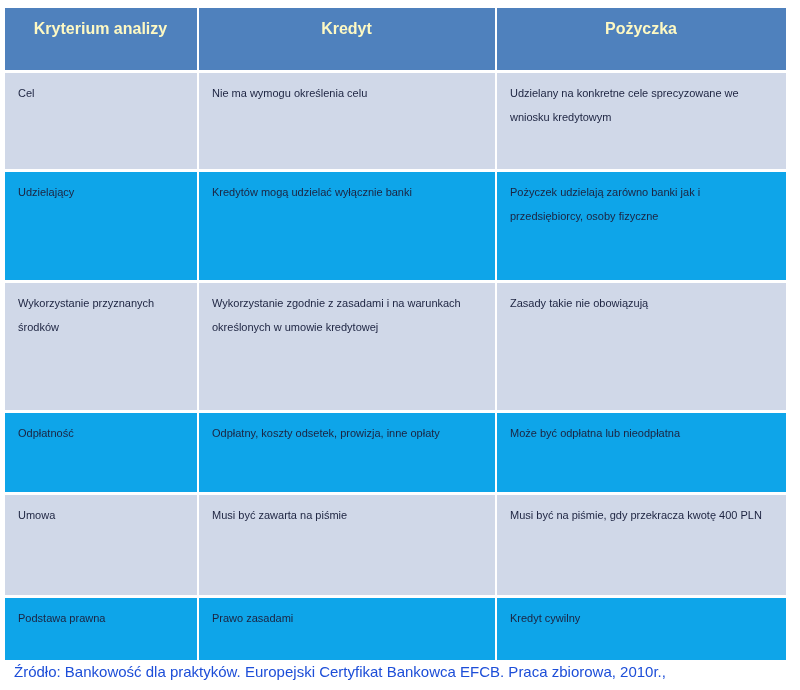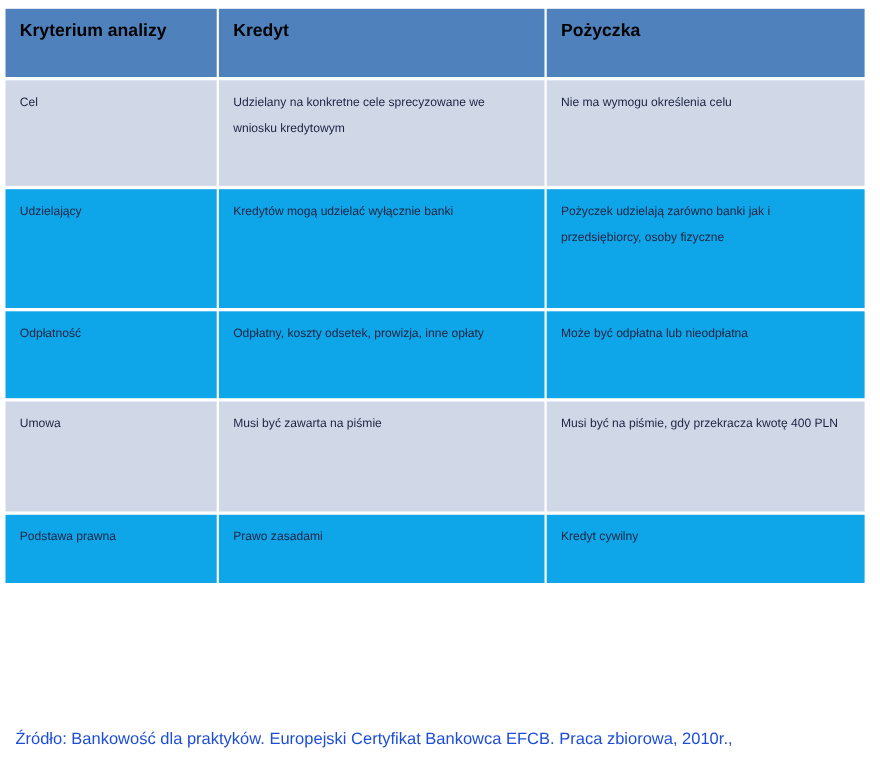--- a/index.html
+++ b/index.html
@@ -1,43 +1,48 @@
 <!DOCTYPE html>
 <html><head>
   <meta charset="utf-8">
   <style>
     html, body { margin: 0; padding: 0; background: #ffffff; }
     body { width: 800px; height: 690px; position: relative; overflow: hidden;
            font-family: "Liberation Sans", sans-serif; }
     .tbl { position: absolute; left: 5px; top: 8px; width: 781px; }
     .row { display: grid; grid-template-columns: 192px 296px 289px; column-gap: 2px; margin-bottom: 3px; }
     .cell { box-sizing: border-box; padding: 8px 14px 0 13px; font-size: 11px; line-height: 24px; color: #1c2340; }
-    .hdr .cell { background: #4f81bd; color: #000000; font-weight: bold; font-size: 16px; padding-top: 9px; }
+    .hdr .cell { background: #4f81bd; color: #fef9c3; font-weight: bold; font-size: 16px; padding-top: 9px; text-align: center; }
     .odd .cell { background: #d0d8e8; }
     .even .cell { background: #0ea5e9; }
     .foot { position: absolute; left: 14px; top: 663px; font-size: 15px; color: #1d4ed8; white-space: nowrap; }
   </style>
 </head>
 <body>
 
 <div class="tbl">
   <div class="row hdr" style="height:62px">
     <div class="cell">Kryterium analizy</div>
     <div class="cell">Kredyt</div>
     <div class="cell">Pożyczka</div>
   </div>
   <div class="row odd" style="height:96px">
     <div class="cell">Cel</div>
+    <div class="cell">Nie ma wymogu określenia celu</div>
     <div class="cell">Udzielany na konkretne cele sprecyzowane we wniosku kredytowym</div>
-    <div class="cell">Nie ma wymogu określenia celu</div>
   </div>
   <div class="row even" style="height:108px">
     <div class="cell">Udzielający</div>
     <div class="cell">Kredytów mogą udzielać wyłącznie banki</div>
     <div class="cell">Pożyczek udzielają zarówno banki jak i przedsiębiorcy, osoby fizyczne</div>
+  </div>
+  <div class="row odd" style="height:127px">
+    <div class="cell">Wykorzystanie przyznanych środków</div>
+    <div class="cell">Wykorzystanie zgodnie z zasadami i na warunkach określonych w umowie kredytowej</div>
+    <div class="cell">Zasady takie nie obowiązują</div>
   </div>
   <div class="row even" style="height:79px">
     <div class="cell">Odpłatność</div>
     <div class="cell">Odpłatny, koszty odsetek, prowizja, inne opłaty</div>
     <div class="cell">Może być odpłatna lub nieodpłatna</div>
   </div>
   <div class="row odd" style="height:100px">
     <div class="cell">Umowa</div>
     <div class="cell">Musi być zawarta na piśmie</div>
     <div class="cell">Musi być na piśmie, gdy przekracza kwotę 400 PLN</div>

